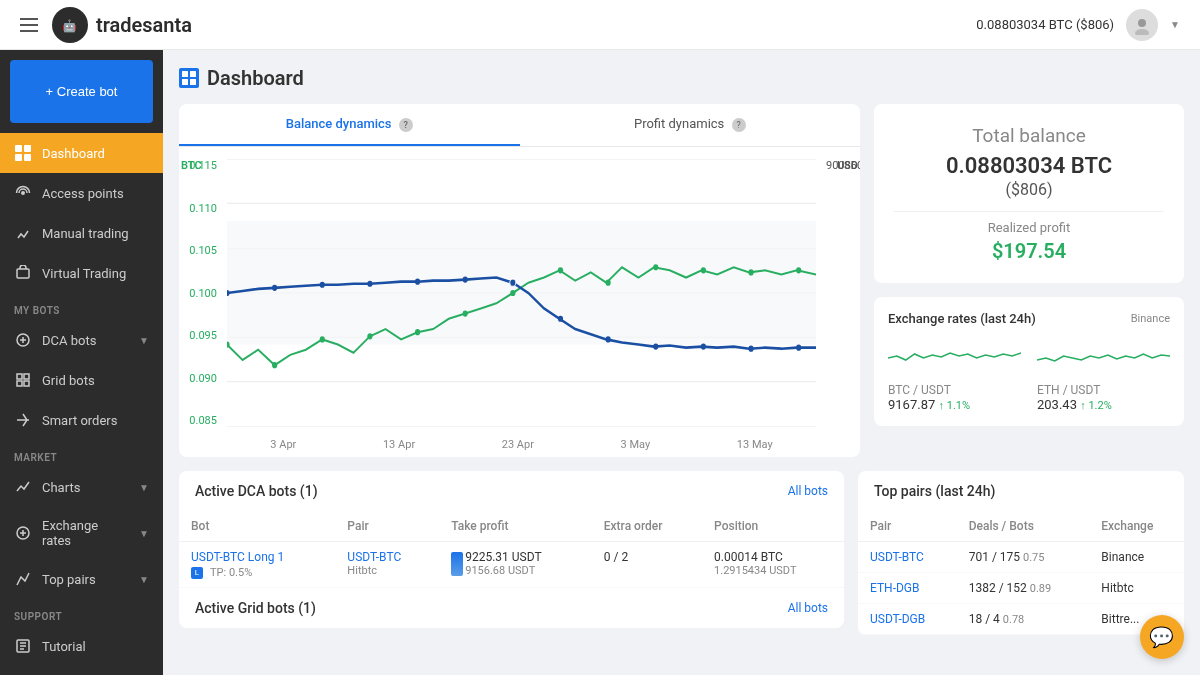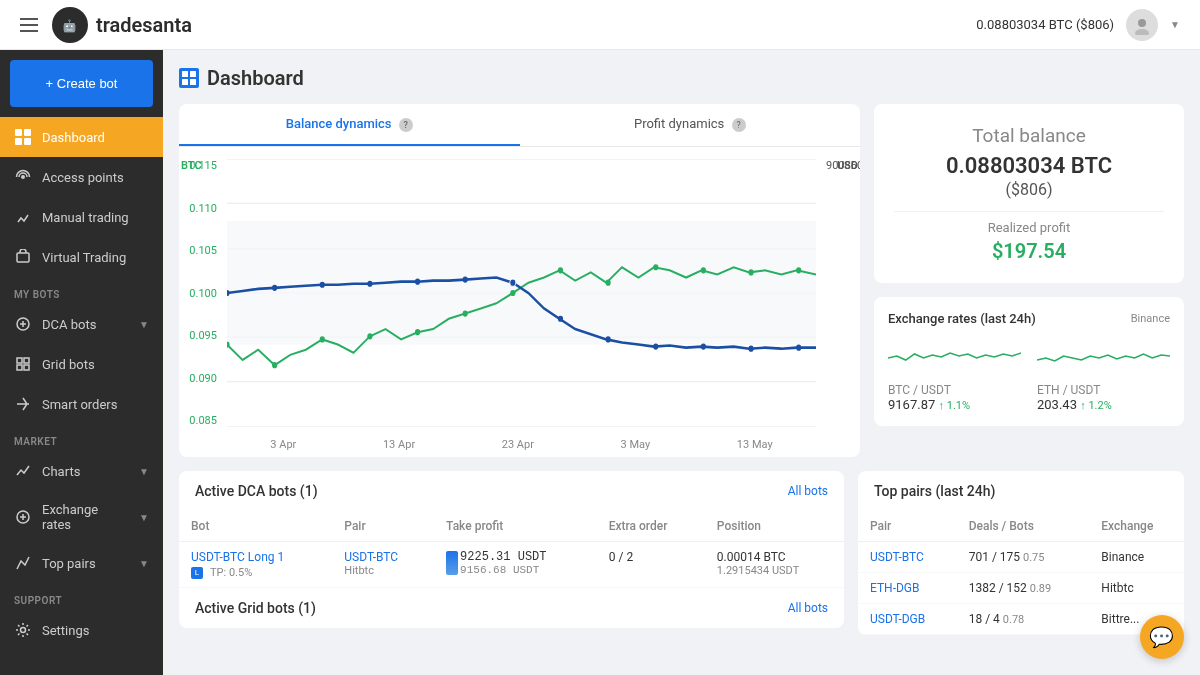--- a/index.html
+++ b/index.html
@@ -15,21 +15,21 @@
     .logo-text { font-size: 20px; font-weight: 600; color: #2c2c2c; }
     .topbar-right { display: flex; align-items: center; gap: 12px; color: #555; font-size: 13px; }
     .balance-text { font-size: 13px; color: #333; }
     .user-avatar { width: 32px; height: 32px; border-radius: 50%; background: #ddd; display: flex; align-items: center; justify-content: center; cursor: pointer; }
 
     
     .layout { display: flex; flex: 1; overflow: hidden; }
 
     
     .sidebar { width: 163px; background: #2c2c2c; display: flex; flex-direction: column; overflow-y: auto; flex-shrink: 0; }
-    .sidebar-create-btn { margin: 10px; background: #1a73e8; color: #fff; border: none; border-radius: 4px; padding: 16px 12px; cursor: pointer; font-size: 13px; display: flex; align-items: center; justify-content: center; gap: 6px; font-weight: 500; }
+    .sidebar-create-btn { margin: 10px; background: #1a73e8; color: #fff; border: none; border-radius: 4px; padding: 24px 12px; cursor: pointer; font-size: 13px; display: flex; align-items: center; justify-content: center; gap: 6px; font-weight: 500; }
     .sidebar-item { display: flex; align-items: center; gap: 10px; padding: 11px 14px; color: #ccc; cursor: pointer; font-size: 13px; }
     .sidebar-item.active { background: #f5a623; color: #fff; }
     .sidebar-item.active .sidebar-icon { color: #fff; }
     .sidebar-icon { width: 18px; height: 18px; flex-shrink: 0; display: flex; align-items: center; justify-content: center; }
     .sidebar-section { padding: 8px 14px 4px; font-size: 10px; color: #888; font-weight: 600; letter-spacing: 0.5px; text-transform: uppercase; margin-top: 4px; }
     .sidebar-item-expand { margin-left: auto; font-size: 10px; color: #888; }
 
     
     .main { flex: 1; overflow-y: auto; padding: 16px; display: flex; flex-direction: column; gap: 14px; }
 
@@ -234,20 +234,29 @@
         <svg width="16" height="16" viewBox="0 0 16 16" fill="none" stroke="#ccc" stroke-width="1.5">
             <path d="M2 14l4-8 4 4 4-8"></path>
           </svg>
       </span>
       <span>Top pairs</span>
       <span class="sidebar-item-expand">▼</span>
     </div>
 
     <div class="sidebar-section">SUPPORT</div>
 
+    <div class="sidebar-item">
+      <span class="sidebar-icon">
+        <svg width="16" height="16" viewBox="0 0 16 16" fill="none" stroke="#ccc" stroke-width="1.5">
+            <rect x="2" y="2" width="12" height="12" rx="1"></rect>
+            <path d="M5 5h6M5 8h6M5 11h4"></path>
+          </svg>
+      </span>
+      <span>Tutorial</span>
+    </div>
 
     <div class="sidebar-item">
       <span class="sidebar-icon">
         <svg width="16" height="16" viewBox="0 0 16 16" fill="none" stroke="#ccc" stroke-width="1.5">
             <circle cx="8" cy="8" r="2.5"></circle>
             <path d="M8 1v2M8 13v2M1 8h2M13 8h2M3 3l1.5 1.5M11.5 11.5L13 13M13 3l-1.5 1.5M4.5 11.5L3 13"></path>
           </svg>
       </span>
       <span>Settings</span>
     </div>
@@ -428,21 +437,21 @@
                   <div style="display:flex;align-items:center;gap:3px;margin-top:2px;">
                     <span class="bot-badge">L</span>
                     <span class="tp-text">TP: 0.5%</span>
                   </div>
                 </td>
                 <td>
                   <div class="link-blue">USDT-BTC</div>
                   <div class="tp-text">Hitbtc</div>
                 </td>
                 <td>
-                  <div style="display:flex;align-items:center;gap:2px;font-family:Liberation Mono, monospace;">
+                  <div style="display:flex;align-items:center;gap:2px;">
                     <div style="width:12px;height:24px;background:linear-gradient(to bottom,#1a73e8,#5a9de8);border-radius:2px;flex-shrink:0;"></div>
                     <div>
                       <div>9225.31 USDT</div>
                       <div class="tp-text">9156.68 USDT</div>
                     </div>
                   </div>
                 </td>
                 <td>0 / 2</td>
                 <td>
                   <div>0.00014 BTC</div>

